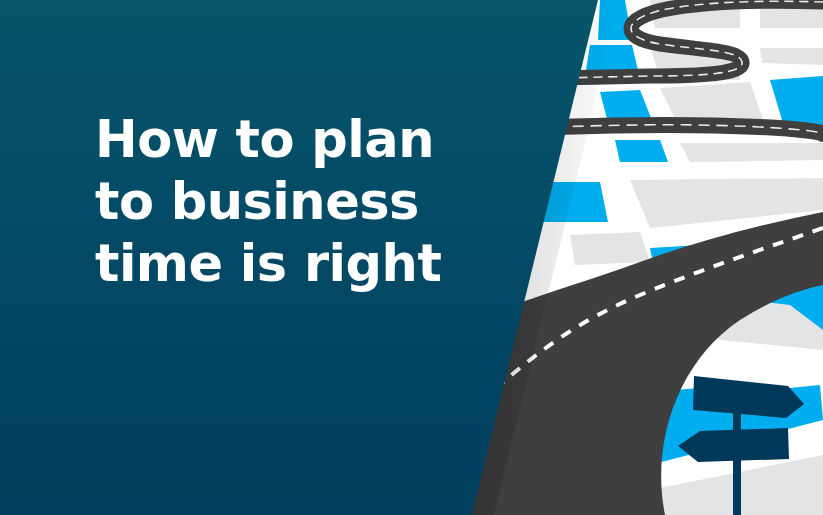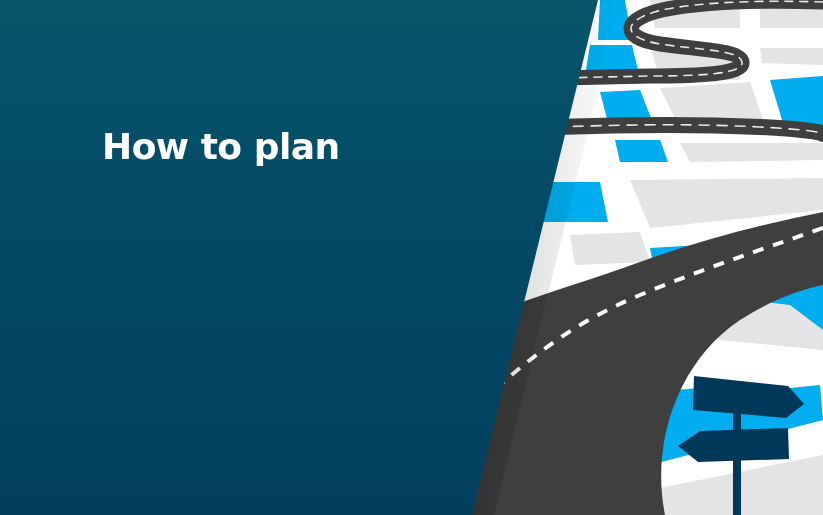--- a/index.html
+++ b/index.html
@@ -2,22 +2,22 @@
 <html><head>
 <meta charset="utf-8">
 <style>
   html,body{margin:0;padding:0;}
   body{width:823px;height:515px;overflow:hidden;position:relative;background:#ffffff;font-family:"DejaVu Sans","Liberation Sans",sans-serif;}
   .art{position:absolute;left:0;top:0;width:823px;height:515px;}
   .panel{position:absolute;left:0;top:0;width:823px;height:515px;
     clip-path:polygon(0 0,598px 0,472px 515px,0 515px);
     background:linear-gradient(180deg,#075569 0%,#034a66 45%,#023f5e 100%);}
   .shade{position:absolute;left:0;top:0;width:823px;height:515px;pointer-events:none;}
-  .headline{position:absolute;left:90px;top:104px;margin:12px;color:#ffffff;font-weight:bold;
-    font-size:36px;line-height:62px;letter-spacing:-0.5px;}
+  .headline{position:absolute;left:90px;top:104px;margin:5px;color:#ffffff;font-weight:bold;
+    font-size:51px;line-height:62px;letter-spacing:-0.5px;}
   .headline span{display:block;white-space:nowrap;}
 </style>
 </head>
 <body>
 
 <svg class="art" viewBox="0 0 823 515" xmlns="http://www.w3.org/2000/svg">
 
   <rect x="0" y="0" width="823" height="515" fill="#ffffff"></rect>
   <g>
 
@@ -67,13 +67,15 @@
     <linearGradient id="sh" x1="0" x2="1" y1="0" y2="0">
       <stop offset="0" stop-color="#000" stop-opacity="0.18"></stop>
       <stop offset="1" stop-color="#000" stop-opacity="0"></stop>
     </linearGradient>
   </defs>
   <polygon points="598,0 620,0 494,515 472,515" fill="url(#sh)"></polygon>
 </svg>
 
 <h1 class="headline">
   <span>How to plan</span>
+  <span>to business</span>
+  <span>time is right</span>
 </h1>
 
 </body></html>

